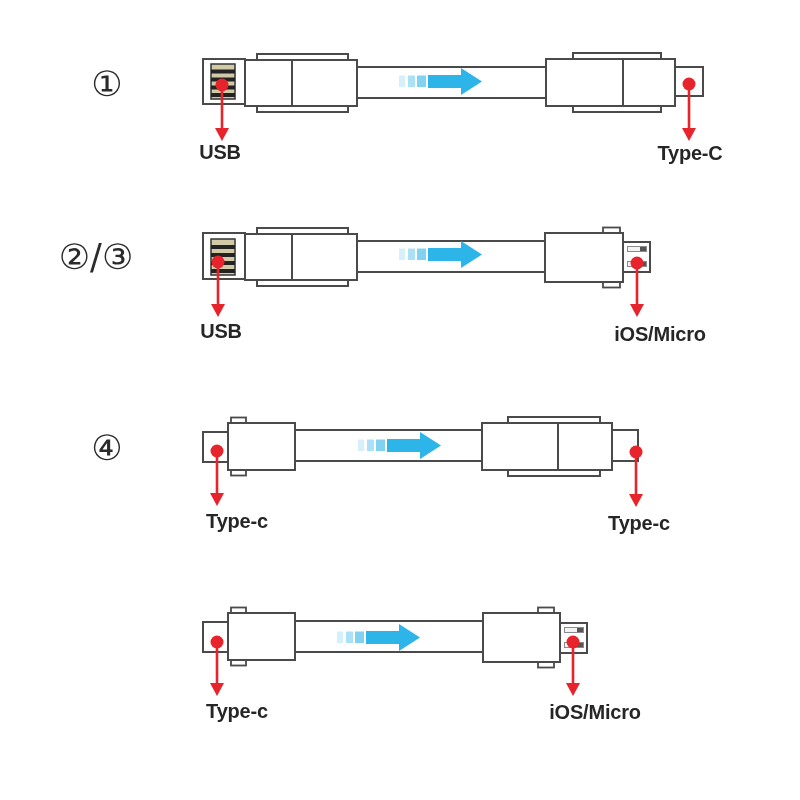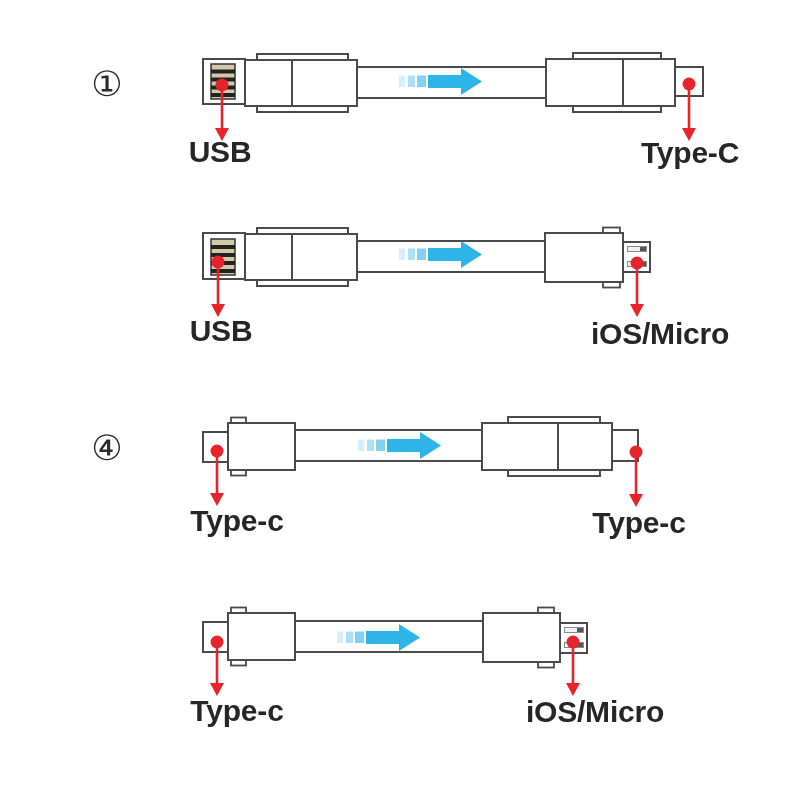--- a/index.html
+++ b/index.html
@@ -22,21 +22,21 @@
   .red-line  {stroke:var(--pointer-red,#e7232b);stroke-width:2.6;}
   .red-head  {fill:var(--pointer-red,#e7232b);}
   
   .num{
     position:absolute;transform:translate(-50%,-50%);white-space:nowrap;
     font-family:"DejaVu Sans",sans-serif;font-size:35px;line-height:1;
     color:#2b2b2b;
   }
   .conn-label{
     position:absolute;transform:translate(-50%,-50%);white-space:nowrap;
-    font-family:"Liberation Sans",sans-serif;font-size:30px;font-weight:700;
+    font-family:"Liberation Sans",sans-serif;font-size:20px;font-weight:700;
     color:var(--label-text,#262626);letter-spacing:-0.2px;
   }
 </style>
 </head>
 <body>
 
 <div id="stage">
 
 <svg id="diagram-svg" width="800" height="800" viewBox="0 0 800 800">
 
@@ -217,20 +217,21 @@
     </g>
     <g>
       <circle class="red-dot" cx="573" cy="642" r="6.5"></circle>
       <line class="red-line" x1="573" y1="648" x2="573" y2="684"></line>
       <polygon class="red-head" points="566,683 580,683 573,696"></polygon>
     </g>
   </g>
 </svg>
 
 <div class="num" style="left:107px;top:84px">①</div>
+<div class="num" style="left:96px;top:257px">②/③</div>
 <div class="num" style="left:107px;top:448px">④</div>
 
 <div class="conn-label" style="left:220px;top:152px">USB</div>
 <div class="conn-label" style="left:690px;top:153px">Type-C</div>
 
 <div class="conn-label" style="left:221px;top:331px">USB</div>
 <div class="conn-label" style="left:660px;top:334px">iOS/Micro</div>
 
 <div class="conn-label" style="left:237px;top:521px">Type-c</div>
 <div class="conn-label" style="left:639px;top:523px">Type-c</div>

